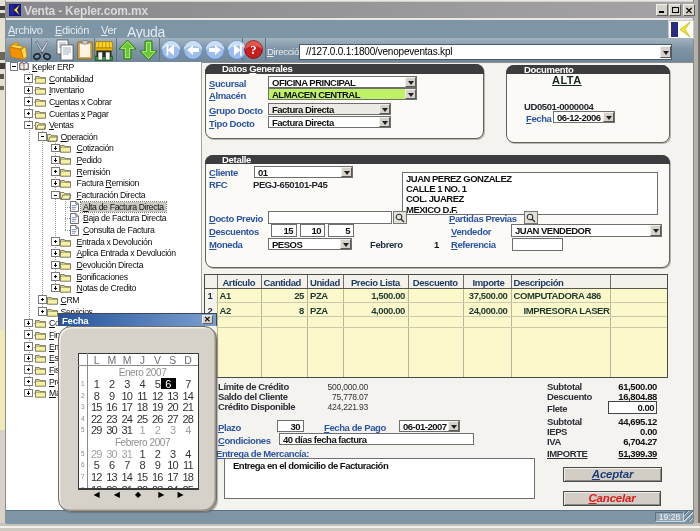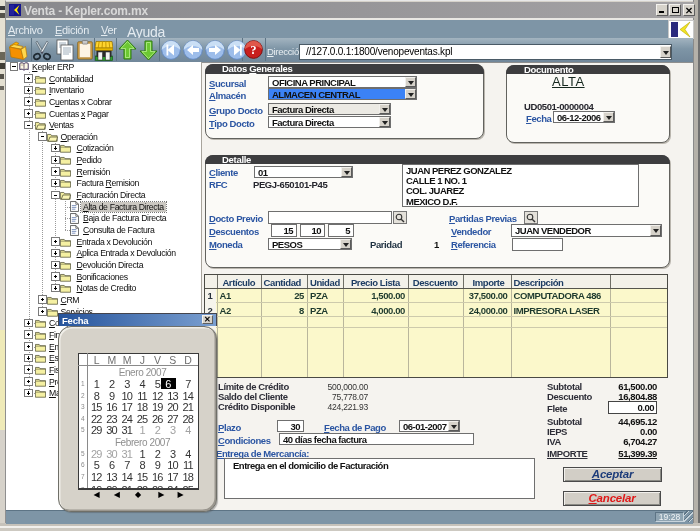--- a/index.html
+++ b/index.html
@@ -421,41 +421,41 @@
 <div class="tree" style="left:49px;top:388.1px;"><u>M</u>anufactura</div>
 <div class="panel" style="left:205px;top:64px;width:277px;height:73px">
     <div class="phead"><span style="margin-left:17px">Datos <u>G</u>enerales</span></div>
   </div>
 <div class="lbl" style="left:209px;top:77.5px"><u>S</u>ucursal</div>
 <div class="lbl" style="left:209px;top:90px"><u>A</u>lmacén</div>
 <div class="lbl" style="left:209px;top:104.5px"><u>G</u>rupo Docto</div>
 <div class="lbl" style="left:209px;top:117.5px"><u>T</u>ipo Docto</div>
 <div class="in" style="left:268px;top:75.5px;width:149px;height:12px;background:#fff;padding:1px 0 0 3px">OFICINA PRINCIPAL</div>
 <div class="ddb" style="left:405px;top:76.5px;width:11px;height:10px"></div>
-<div class="in" style="left:268px;top:88px;width:149px;height:12px;background:#3b82f6;padding:1px 0 0 3px">ALMACEN CENTRAL</div>
+<div class="in" style="left:268px;top:88px;width:149px;height:12px;background:#bef264;padding:1px 0 0 3px">ALMACEN CENTRAL</div>
 <div class="ddb" style="left:405px;top:89px;width:11px;height:10px"></div>
 <div class="in" style="left:268px;top:103px;width:123px;height:12px;background:#eceae4;padding:1px 0 0 3px">Factura Directa</div>
 <div class="ddb" style="left:379px;top:104px;width:11px;height:10px"></div>
 <div class="in" style="left:268px;top:116px;width:123px;height:12px;background:#fff;padding:1px 0 0 3px">Factura Directa</div>
 <div class="ddb" style="left:379px;top:117px;width:11px;height:10px"></div>
 <div class="panel" style="left:506px;top:64.5px;width:162px;height:76px">
     <div class="phead"><span style="margin-left:18px">Documento</span></div>
   </div>
-<div class="a" style="left:552px;top:74px;font-size:13px;font-weight:normal;color:#16281f;letter-spacing:0.5px;text-decoration:underline">ALTA</div>
+<div class="a" style="left:552px;top:74px;font-size:11px;font-weight:bold;color:#16281f;letter-spacing:0.5px;text-decoration:underline">ALTA</div>
 <div class="val" style="left:524px;top:100.5px;color:#26262e">UD0501-0000004</div>
 <div class="lbl" style="left:526px;top:112.5px"><u>F</u>echa</div>
 <div class="in" style="left:553px;top:110.5px;width:62px;height:12.5px;background:#fff;padding:1px 0 0 3px">06-12-2006</div>
 <div class="ddb" style="left:603px;top:111.5px;width:11px;height:10.5px"></div>
 <div class="panel" style="left:205px;top:154.5px;width:463px;height:111.5px">
     <div class="phead"><span style="margin-left:17px"><u>D</u>etalle</span></div>
   </div>
 <div class="lbl" style="left:209px;top:167px"><u>C</u>liente</div>
 <div class="in" style="left:254px;top:165.5px;width:99px;height:12px;background:#fff;padding:1px 0 0 3px">01</div>
 <div class="ddb" style="left:341px;top:166.5px;width:11px;height:10px"></div>
-<div class="in" style="left:402px;top:164px;width:237px;height:42.5px;padding:1px 0 0 3px;line-height:10.2px">JUAN PEREZ GONZALEZ<br>CALLE 1 NO. 1<br>COL. JUAREZ<br>MEXICO D.F.</div>
+<div class="in" style="left:402px;top:172px;width:256px;height:42.5px;padding:1px 0 0 3px;line-height:10.2px">JUAN PEREZ GONZALEZ<br>CALLE 1 NO. 1<br>COL. JUAREZ<br>MEXICO D.F.</div>
 <div class="lbl" style="left:209px;top:179px">RFC</div>
 <div class="val" style="left:253px;top:179px;color:#26262e">PEGJ-650101-P45</div>
 <div class="lbl" style="left:209px;top:212.5px"><u>D</u>octo Previo</div>
 <div class="in" style="left:268px;top:211px;width:124px;height:12.5px"></div>
 <div class="a" style="left:393px;top:211px;width:14px;height:12.5px;background:#e4e1da;border:1px solid #777;box-sizing:border-box"></div>
 <svg class="a" style="left:395px;top:212.5px" width="10" height="10" viewBox="0 0 10 10">
     <circle cx="4" cy="4" r="2.8" fill="none" stroke="#333" stroke-width="1.1"></circle>
     <path d="M6.2 6.2 L9 9" stroke="#333" stroke-width="1.4"></path>
   </svg>
 <div class="lbl" style="left:449px;top:212.5px"><u>P</u>artidas Previas</div>
@@ -467,21 +467,21 @@
 <div class="lbl" style="left:209px;top:225.5px"><u>D</u>escuentos</div>
 <div class="in" style="left:271px;top:224px;width:26px;height:12.5px;text-align:right;padding:1px 3px 0 0">15</div>
 <div class="in" style="left:300px;top:224px;width:25px;height:12.5px;text-align:right;padding:1px 3px 0 0">10</div>
 <div class="in" style="left:328px;top:224px;width:26px;height:12.5px;text-align:right;padding:1px 3px 0 0">5</div>
 <div class="lbl" style="left:451px;top:225.5px"><u>V</u>endedor</div>
 <div class="in" style="left:511px;top:224px;width:151px;height:12.5px;background:#fff;padding:1px 0 0 3px">JUAN VENDEDOR</div>
 <div class="ddb" style="left:650px;top:225px;width:11px;height:10.5px"></div>
 <div class="lbl" style="left:209px;top:239px"><u>M</u>oneda</div>
 <div class="in" style="left:268px;top:237.5px;width:84px;height:12.5px;background:#fff;padding:1px 0 0 3px">PESOS</div>
 <div class="ddb" style="left:340px;top:238.5px;width:11px;height:10.5px"></div>
-<div class="dlbl" style="left:370px;top:239px;color:#1e3040">Paridad</div>
+<div class="dlbl" style="left:370px;top:239px;color:#1e3040">Febrero</div>
 <div class="val" style="left:434px;top:239px">1</div>
 <div class="lbl" style="left:451px;top:239px"><u>R</u>eferencia</div>
 <div class="in" style="left:512px;top:237.5px;width:51px;height:13px"></div>
 <div class="a" style="left:203.5px;top:274px;width:464.5px;height:104px;background:#fbf8cb;border:1px solid #4a4a44;box-sizing:border-box;overflow:hidden"></div>
 <div class="a" style="left:216.5px;top:275px;width:1px;height:102px;background:#b9b69c"></div>
 <div class="a" style="left:261.0px;top:275px;width:1px;height:102px;background:#b9b69c"></div>
 <div class="a" style="left:307.0px;top:275px;width:1px;height:102px;background:#b9b69c"></div>
 <div class="a" style="left:343.0px;top:275px;width:1px;height:102px;background:#b9b69c"></div>
 <div class="a" style="left:408.0px;top:275px;width:1px;height:102px;background:#b9b69c"></div>
 <div class="a" style="left:462.5px;top:275px;width:1px;height:102px;background:#b9b69c"></div>
@@ -514,21 +514,21 @@
 <div class="a" style="left:307.0px;top:290px;width:36.0px;text-align:left;padding-left:3px;font-size:9.5px;font-weight:bold;color:#1e3a2e;letter-spacing:-0.4px;box-sizing:border-box;white-space:nowrap">PZA</div>
 <div class="a" style="left:343.0px;top:290px;width:65.0px;text-align:right;padding-right:3px;font-size:9.5px;font-weight:bold;color:#1e3a2e;letter-spacing:-0.4px;box-sizing:border-box;white-space:nowrap">1,500.00</div>
 <div class="a" style="left:462.5px;top:290px;width:48px;text-align:right;padding-right:3px;font-size:9.5px;font-weight:bold;color:#1e3a2e;letter-spacing:-0.4px;box-sizing:border-box;white-space:nowrap">37,500.00</div>
 <div class="a" style="left:510.5px;top:290px;width:99px;text-align:left;padding-left:3px;font-size:9.5px;font-weight:bold;color:#1e3a2e;letter-spacing:-0.4px;box-sizing:border-box;white-space:nowrap">COMPUTADORA 486</div>
 <div class="a" style="left:204.5px;top:304.5px;width:11.5px;text-align:center;font-size:9.5px;font-weight:bold;color:#26303a">2</div>
 <div class="a" style="left:216.5px;top:304.5px;width:44.5px;text-align:left;padding-left:3px;font-size:9.5px;font-weight:bold;color:#1e3a2e;letter-spacing:-0.4px;box-sizing:border-box;white-space:nowrap">A2</div>
 <div class="a" style="left:261.0px;top:304.5px;width:46.0px;text-align:right;padding-right:3px;font-size:9.5px;font-weight:bold;color:#1e3a2e;letter-spacing:-0.4px;box-sizing:border-box;white-space:nowrap">8</div>
 <div class="a" style="left:307.0px;top:304.5px;width:36.0px;text-align:left;padding-left:3px;font-size:9.5px;font-weight:bold;color:#1e3a2e;letter-spacing:-0.4px;box-sizing:border-box;white-space:nowrap">PZA</div>
 <div class="a" style="left:343.0px;top:304.5px;width:65.0px;text-align:right;padding-right:3px;font-size:9.5px;font-weight:bold;color:#1e3a2e;letter-spacing:-0.4px;box-sizing:border-box;white-space:nowrap">4,000.00</div>
 <div class="a" style="left:462.5px;top:304.5px;width:48px;text-align:right;padding-right:3px;font-size:9.5px;font-weight:bold;color:#1e3a2e;letter-spacing:-0.4px;box-sizing:border-box;white-space:nowrap">24,000.00</div>
-<div class="a" style="left:510.5px;top:304.5px;width:99px;text-align:left;padding-left:3px;font-size:9.5px;font-weight:bold;color:#1e3a2e;letter-spacing:-0.4px;box-sizing:border-box;white-space:nowrap">IMPRESORA LASER</div>
+<div class="a" style="left:510.5px;top:304.5px;width:99px;text-align:right;padding-left:3px;font-size:9.5px;font-weight:bold;color:#1e3a2e;letter-spacing:-0.4px;box-sizing:border-box;white-space:nowrap">IMPRESORA LASER</div>
 <div class="dlbl" style="left:218px;top:380.5px">Límite de Crédito</div>
 <div class="a" style="left:280px;top:381.5px;width:88px;text-align:right;font-size:8.5px;color:#333;letter-spacing:-0.2px">500,000.00</div>
 <div class="dlbl" style="left:218px;top:390.5px">Saldo del Cliente</div>
 <div class="a" style="left:280px;top:391.5px;width:88px;text-align:right;font-size:8.5px;color:#333;letter-spacing:-0.2px">75,778.07</div>
 <div class="dlbl" style="left:218px;top:400.5px">Crédito Disponible</div>
 <div class="a" style="left:280px;top:401.5px;width:88px;text-align:right;font-size:8.5px;color:#333;letter-spacing:-0.2px">424,221.93</div>
 <div class="lbl" style="left:218px;top:421.5px"><u>P</u>lazo</div>
 <div class="in" style="left:277px;top:419.5px;width:27px;height:12.5px;text-align:right;padding:1px 3px 0 0">30</div>
 <div class="lbl" style="left:324px;top:421.5px"><u>F</u>echa de Pago</div>
 <div class="in" style="left:399px;top:419.5px;width:61px;height:12.5px;background:#fff;padding:1px 0 0 3px">06-01-2007</div>

